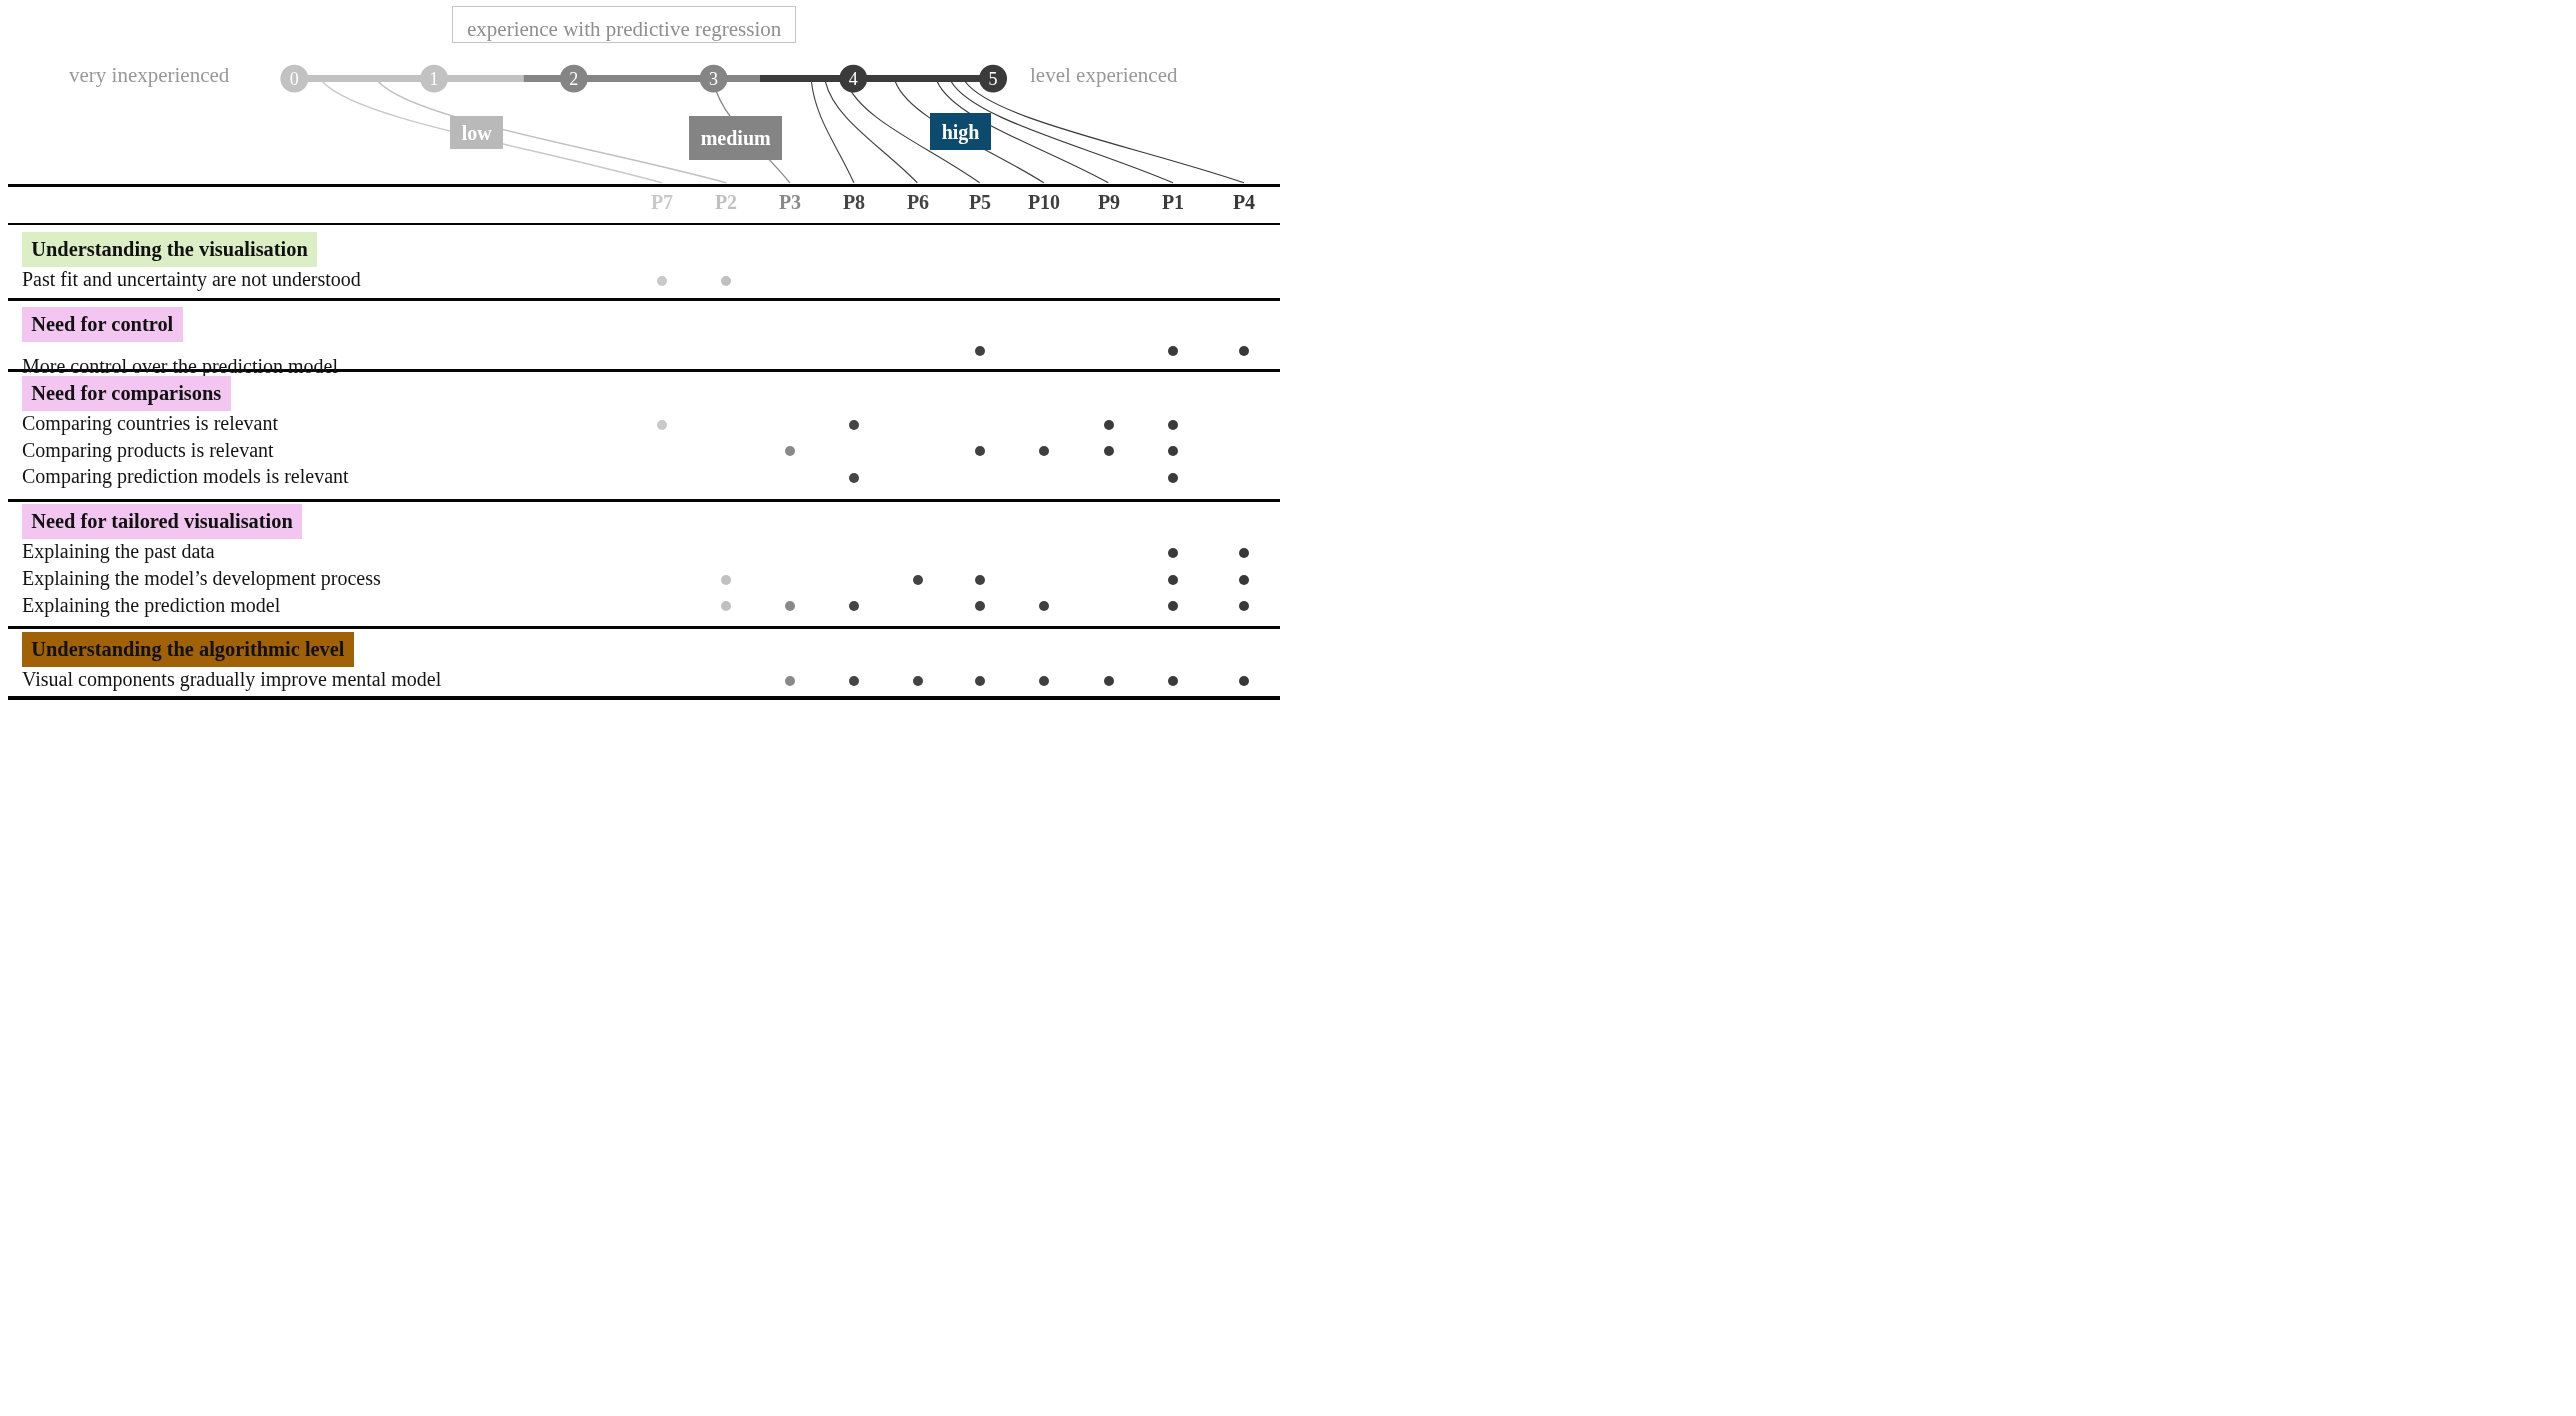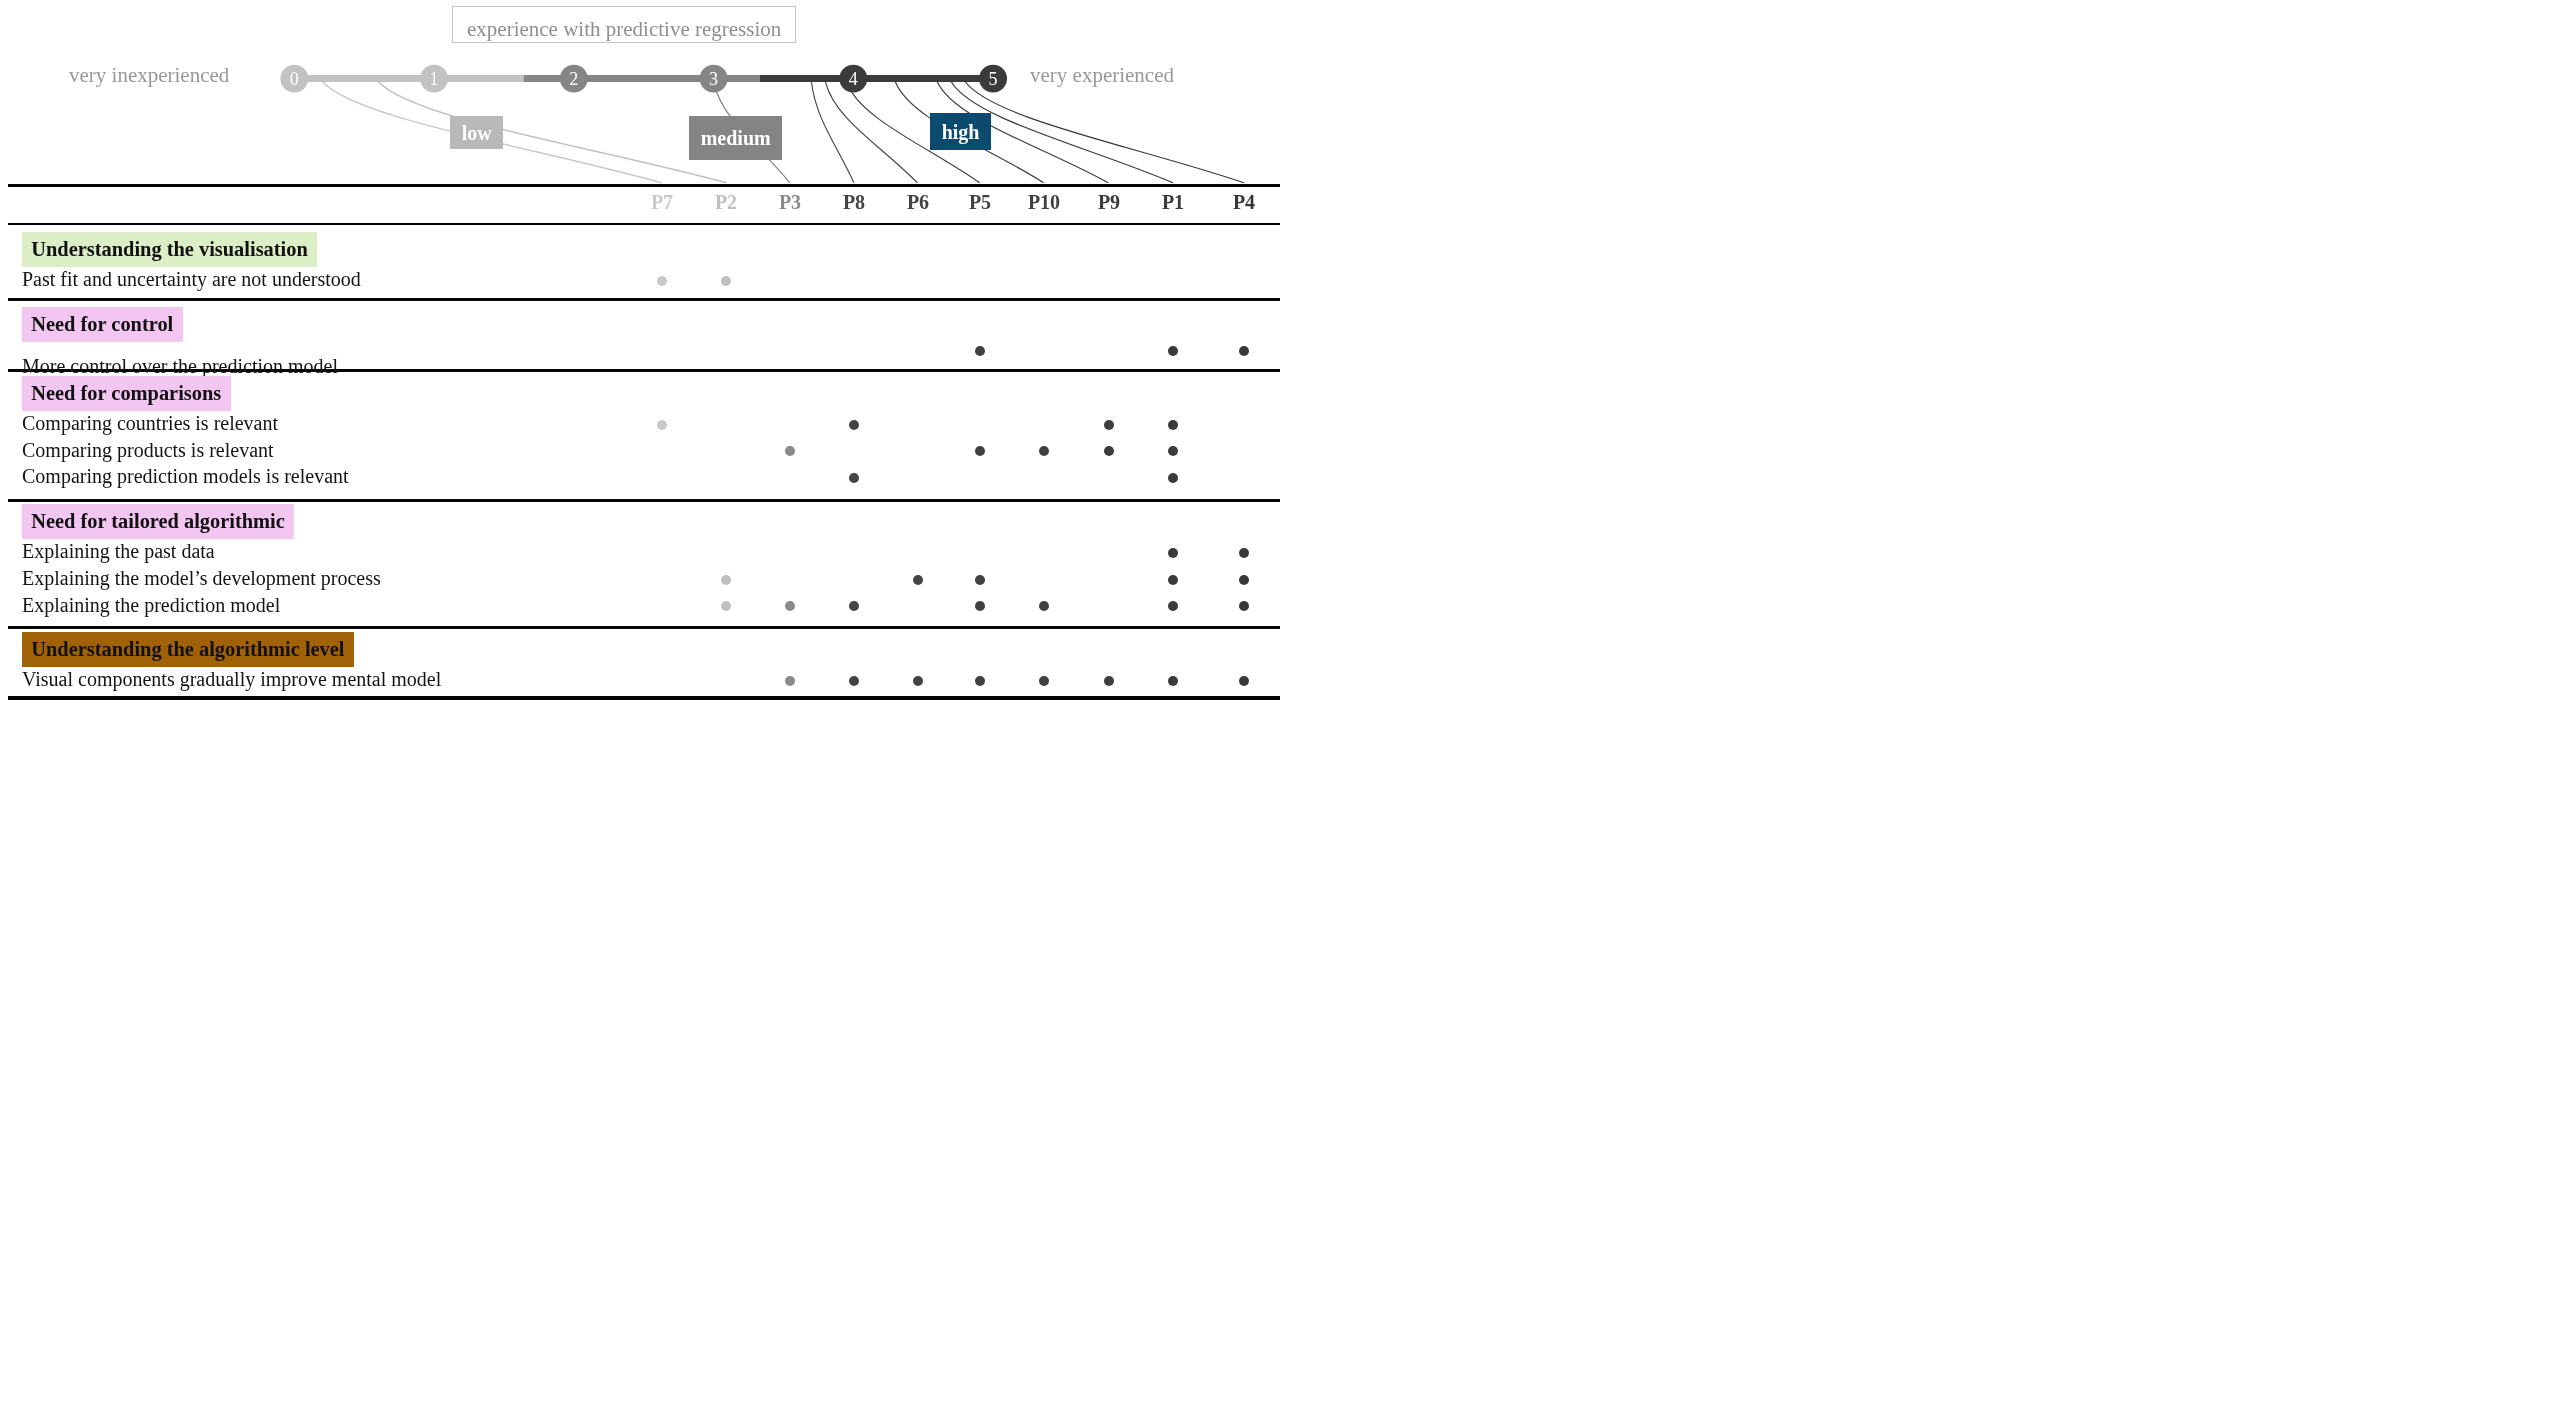--- a/index.html
+++ b/index.html
@@ -92,21 +92,21 @@
       <text x="1465" y="146" text-anchor="middle" fill="#ffffff" font-size="31" font-family="&quot;Liberation Serif&quot;, serif">4</text>
       <circle cx="1705" cy="135" r="24" fill="#3b3b3b"></circle>
       <text x="1705" y="146" text-anchor="middle" fill="#ffffff" font-size="31" font-family="&quot;Liberation Serif&quot;, serif">5</text>
     </svg>
 
   <div class="title-box">
     <span>experience with predictive regression</span>
   </div>
 
   <div class="axis-label left">very inexperienced</div>
-  <div class="axis-label right">very experienced</div>
+  <div class="axis-label right">level experienced</div>
 
   <div class="band-box band-low">
     <span>low</span>
   </div>
   <div class="band-box band-medium">
     <span>medium</span>
   </div>
   <div class="band-box band-high">
     <span>high</span>
   </div>
@@ -147,21 +147,21 @@
       <div class="dot" style="left: 1173px; top: 425px; background: rgb(58, 58, 58);"></div>
       <div class="row-label" style="top: 439px;">Comparing products is relevant</div>
       <div class="dot" style="left: 790px; top: 451px; background: rgb(137, 137, 137);"></div>
       <div class="dot" style="left: 980px; top: 451px; background: rgb(65, 65, 65);"></div>
       <div class="dot" style="left: 1044px; top: 451px; background: rgb(63, 63, 63);"></div>
       <div class="dot" style="left: 1109px; top: 451px; background: rgb(60, 60, 60);"></div>
       <div class="dot" style="left: 1173px; top: 451px; background: rgb(58, 58, 58);"></div>
       <div class="row-label" style="top: 465px;">Comparing prediction models is relevant</div>
       <div class="dot" style="left: 854px; top: 478px; background: rgb(69, 69, 69);"></div>
       <div class="dot" style="left: 1173px; top: 478px; background: rgb(58, 58, 58);"></div>
-      <div class="section-h" style="top: 504px; background: rgb(243, 198, 241);">Need for tailored algorithmic</div>
+      <div class="section-h" style="top: 504px; background: rgb(243, 198, 241);">Need for tailored visualisation</div>
       <div class="row-label" style="top: 540px;">Explaining the past data</div>
       <div class="dot" style="left: 1173px; top: 553px; background: rgb(58, 58, 58);"></div>
       <div class="dot" style="left: 1244px; top: 553px; background: rgb(56, 56, 56);"></div>
       <div class="row-label" style="top: 567px;">Explaining the model’s development process</div>
       <div class="dot" style="left: 726px; top: 580px; background: rgb(192, 192, 192);"></div>
       <div class="dot" style="left: 918px; top: 580px; background: rgb(67, 67, 67);"></div>
       <div class="dot" style="left: 980px; top: 580px; background: rgb(65, 65, 65);"></div>
       <div class="dot" style="left: 1173px; top: 580px; background: rgb(58, 58, 58);"></div>
       <div class="dot" style="left: 1244px; top: 580px; background: rgb(56, 56, 56);"></div>
       <div class="row-label" style="top: 594px;">Explaining the prediction model</div>

